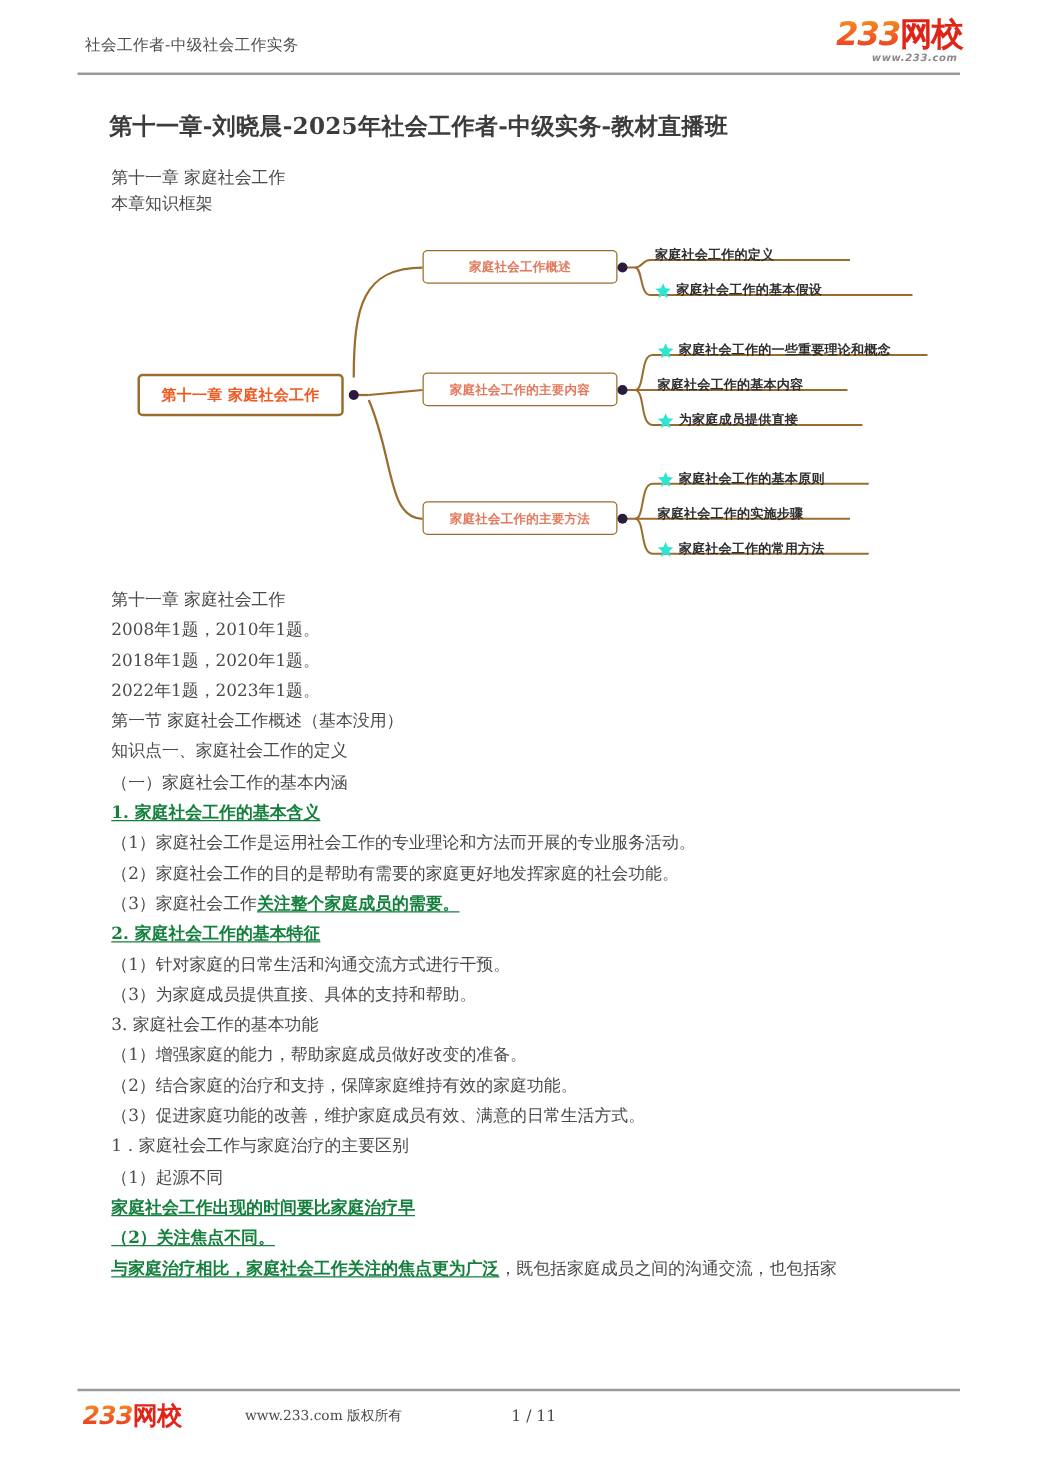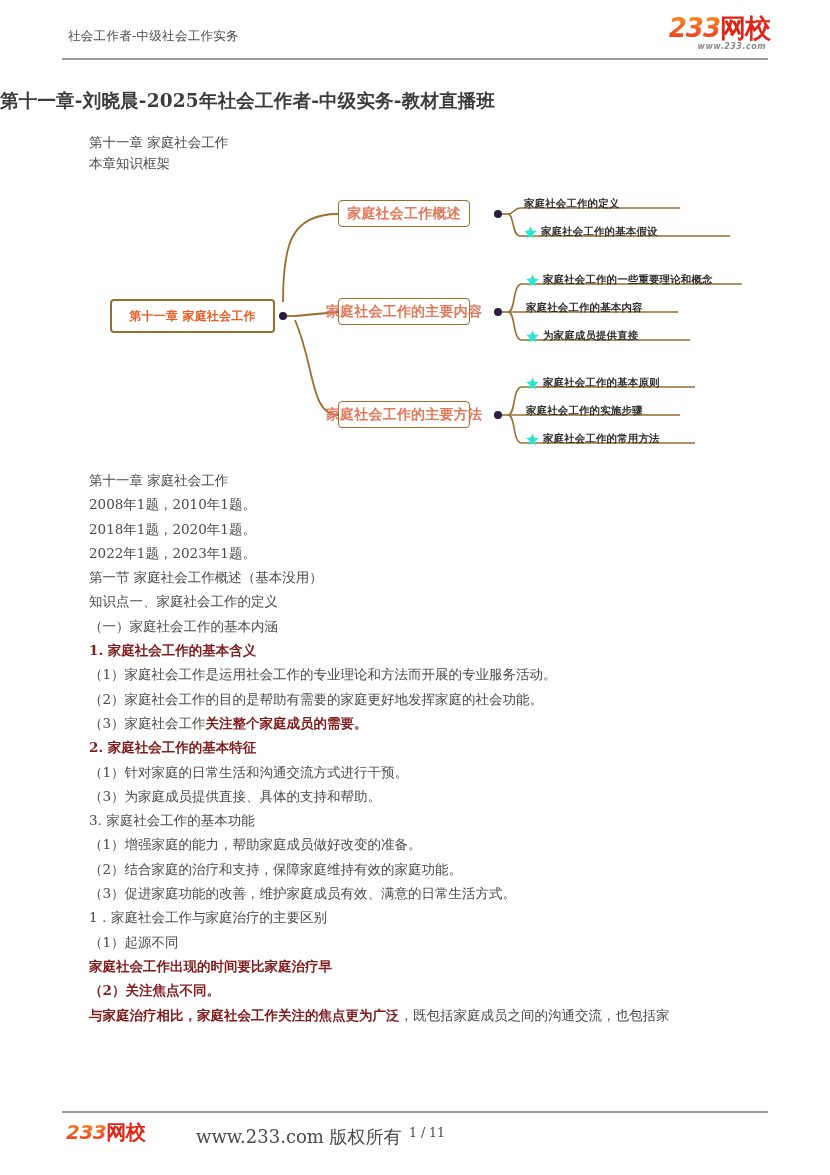--- a/index.html
+++ b/index.html
@@ -80,20 +80,21 @@
     height: 2px;
     background: #9a9a9a;
   }
 
   
   .doc-title {
     position: absolute;
     top: 88px;
     left: 0;
     width: 670px;
+    text-align: center;
     font-size: 18.5px;
     font-weight: bold;
     color: #3c3c3c;
     letter-spacing: 0.2px;
   }
 
   
   .intro {
     position: absolute;
     top: 132px;
@@ -135,24 +136,24 @@
   .mm-root {
     left: 20px;
     top: 113px;
     width: 165px;
     height: 34px;
     color: #ef5a22;
     font-size: 12px;
     border-width: 2px;
   }
   .mm-branch {
-    width: 132px;
+    width: 156px;
     height: 27px;
     color: #e2795c;
-    font-size: 14px;
+    font-size: 10px;
   }
   .mm-b1 { left: 248px; top: 14px; }
   .mm-b2 { left: 248px; top: 112px; }
   .mm-b3 { left: 248px; top: 215px; }
 
   .mm-dot {
     position: absolute;
     width: 8px;
     height: 8px;
     border-radius: 50%;
@@ -185,22 +186,23 @@
     position: absolute;
     top: 468px;
     left: 89px;
     width: 690px;
     font-size: 13.5px;
     line-height: 24.3px;
     color: #4a4a4a;
   }
   .body-text .ln { white-space: nowrap; }
   .hl {
-    color: #7f1d1d;
-    font-weight: bold;
+    color: #15803d;
+    font-weight: bold;
+    text-decoration: underline;
     text-underline-offset: 2px;
   }
 
   
   .page-footer {
     position: absolute;
     left: 0;
     bottom: 0;
     width: 830px;
     height: 66px;
@@ -222,21 +224,21 @@
     font-weight: bold;
     font-style: italic;
     letter-spacing: -0.5px;
     white-space: nowrap;
   }
   .footer-copy {
     position: absolute;
     left: 196px;
     top: 16px;
     font-family: "DejaVu Serif", "Liberation Serif", serif;
-    font-size: 18px;
+    font-size: 11px;
     color: #4a4a4a;
     white-space: nowrap;
   }
   .footer-page {
     position: absolute;
     left: 12px;
     top: 16px;
     width: 830px;
     text-align: center;
     font-family: "DejaVu Serif", "Liberation Serif", serif;

